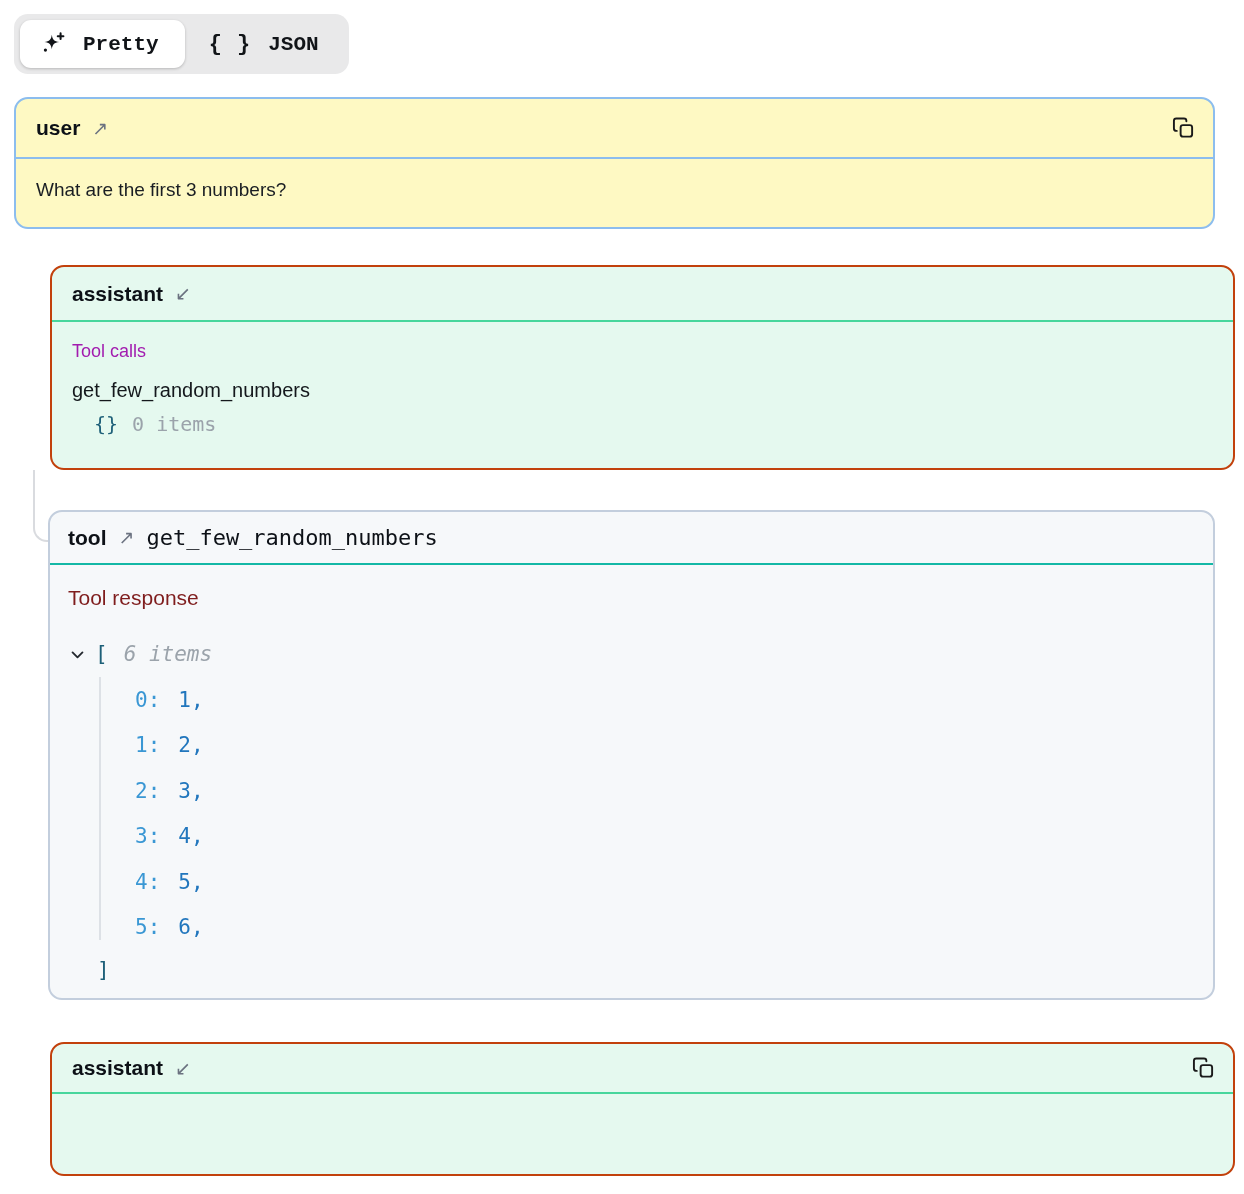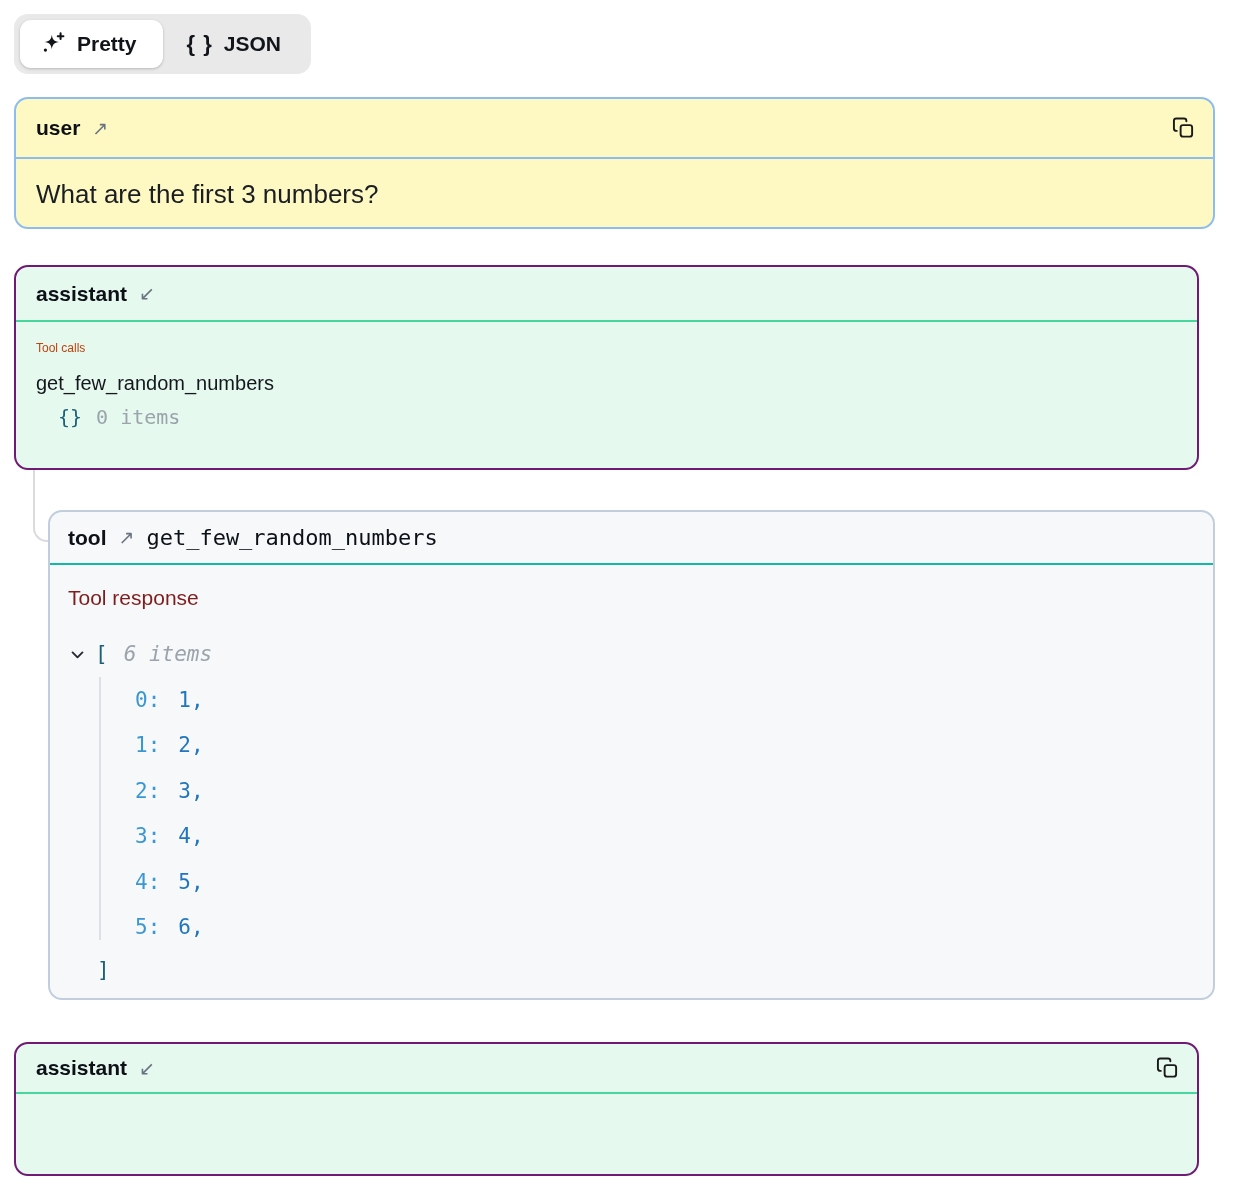--- a/index.html
+++ b/index.html
@@ -10,22 +10,22 @@
   }
 
   
   .toggle-group {
     position:absolute; left:14px; top:14px; height:60px;
     background:#e9e9ea; border-radius:14px;
     display:flex; align-items:center; padding-right:4px;
   }
   .seg {
     border:none; background:transparent; cursor:pointer;
-    display:flex; align-items:center; gap:11px;
-    font-family:Liberation Sans, sans-serif;
+    display:flex; align-items:center; gap:17px;
+    font-family:Liberation Mono, monospace;
     font-size:21px; font-weight:600; color:#111418;
     padding:0 26px 0 18px; height:48px;
   }
   .seg-active {
     background:#ffffff; border-radius:11px; margin:6px;
     box-shadow:0 1px 3px rgba(0,0,0,0.22);
     padding:0 26px 0 20px;
   }
   .json-glyph { font-weight:700; font-size:22px; letter-spacing:1px; }
 
@@ -38,29 +38,29 @@
   .arrow { margin-left:12px; color:#6b7280; font-size:19px; line-height:1; }
   .copy-btn {
     position:absolute; right:16px; top:50%; transform:translateY(-50%);
     background:none; border:none; padding:2px; cursor:pointer; line-height:0;
   }
 
   
   .user-card { left:14px; top:97px; width:1201px; height:132px;
     border:2px solid #8cbdee; background:#fef9c3; }
   .user-card .card-header { height:58px; border-bottom:2px solid #8cbdee; }
-  .user-card .card-body { padding:20px 20px; font-size:26px; color:#1a1e23; }
-
-  
-  .assistant-card { background:#e5f9ef; border:2px solid #701a75; }
+  .user-card .card-body { padding:20px 20px; font-size:19px; color:#1a1e23; }
+
+  
+  .assistant-card { background:#e5f9ef; border:2px solid #c2410c;margin-left:36px; }
   .assistant-card .card-header { border-bottom:2px solid #47d69c; }
   .a1 { left:14px; top:265px; width:1185px; height:205px; }
   .a1 .card-header { height:53px; }
   .a1 .card-body { padding:19px 20px; }
-  .tool-calls-label { font-size:12px; color:#c2410c; margin-bottom:17px; }
+  .tool-calls-label { font-size:18px; color:#a21caf; margin-bottom:17px; }
   .tool-call-name { font-size:20px; color:#14181c; margin-bottom:10px; }
   .args-line {
     padding-left:22px; font-family:"DejaVu Sans Mono", monospace;
     font-size:20px; display:flex; align-items:center;
   }
   .args-braces { color:#1d5f78; }
   .args-summary { color:#9ba3ab; margin-left:14px; }
 
   .a2 { left:14px; top:1042px; width:1185px; height:134px; }
   .a2 .card-header { height:48px; }

